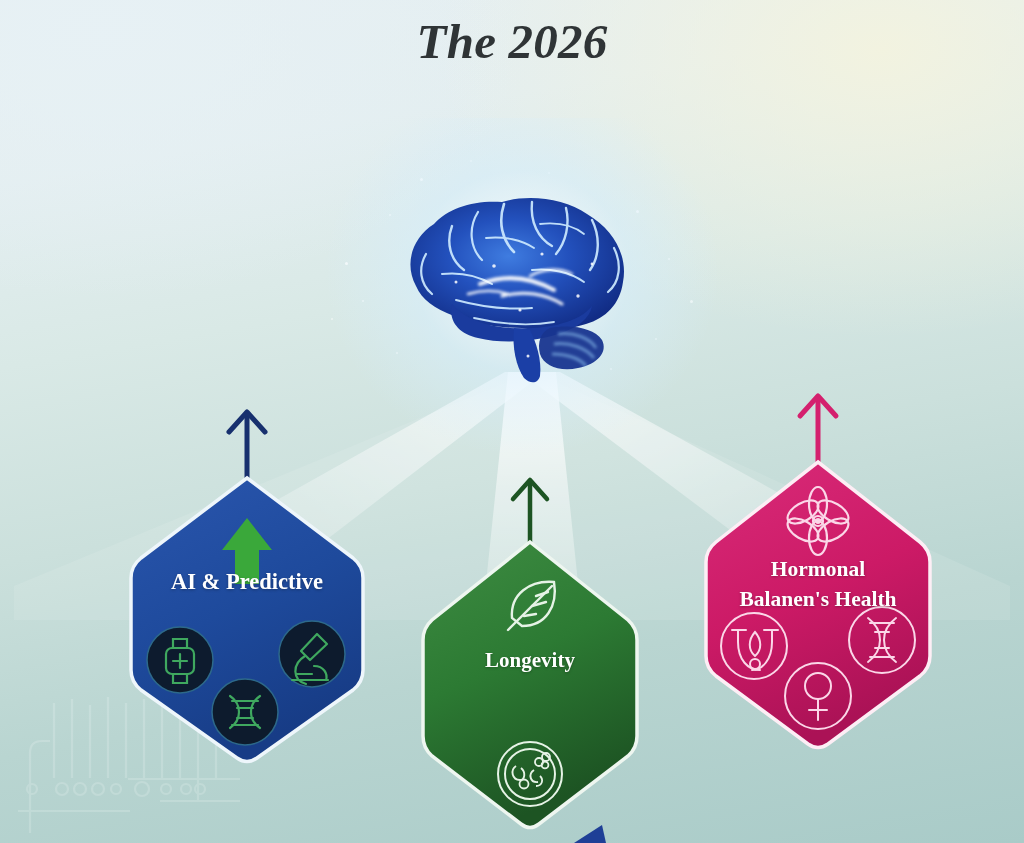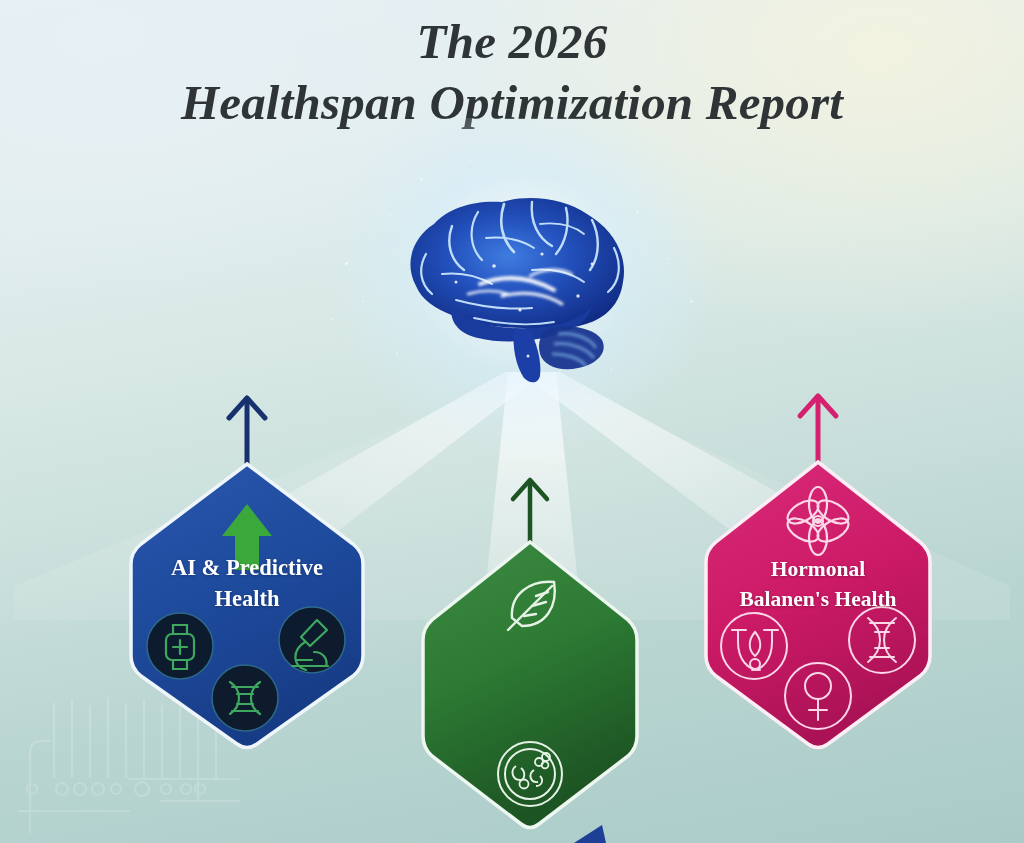--- a/index.html
+++ b/index.html
@@ -89,21 +89,21 @@
     left: 0; right: 0;
     text-align: center;
     color: #ffffff;
     font-weight: 700;
     text-shadow: 0 1px 3px rgba(0,0,0,.30);
     pointer-events: none;
   }
   .hexlabel span { display:block; }
 
   
-  #pillar-ai       { left: 120px; top: 384px; width: 254px; height: 376px; }
+  #pillar-ai       { left: 120px; top: 398px; width: 254px; height: 376px; }
   #pillar-ai .hexlabel { top: 168px; font-size: 22.5px; line-height: 31px; }
 
   
   #pillar-nutrition{ left: 412px; top: 468px; width: 236px; height: 375px; }
   #pillar-nutrition .hexlabel { top: 178px; font-size: 21px; line-height: 29px; }
 
   
   #pillar-hormonal { left: 696px; top: 384px; width: 244px; height: 376px; }
   #pillar-hormonal .hexlabel { top: 170px; font-size: 21.5px; line-height: 30px; }
 
@@ -190,21 +190,20 @@
       <circle cx="106" cy="106" r="5"></circle>
       <circle cx="132" cy="106" r="7"></circle>
       <circle cx="156" cy="106" r="5"></circle>
       <circle cx="176" cy="106" r="5"></circle>
       <circle cx="190" cy="106" r="5"></circle>
     </g>
   </svg>
 
   <div class="title">
     <span class="l1">The 2026</span>
-    <span class="l2">Healthspan Optimization Report</span>
   </div>
 
   <div class="brain-glow" style="left:322px;top:118px;"></div>
   <div class="brain-wrap">
     <svg width="280" height="215" viewBox="0 0 280 215">
       <defs>
         <radialGradient id="bg1" cx="46%" cy="44%" r="62%">
           <stop offset="0%" stop-color="#3f7ce0"></stop>
           <stop offset="45%" stop-color="#2351bd"></stop>
           <stop offset="100%" stop-color="#112c85"></stop>
@@ -341,21 +340,20 @@
           <path d="M140 298 C128 306 128 322 140 330"></path>
           <line x1="112" y1="303" x2="138" y2="303"></line>
           <line x1="117" y1="310" x2="133" y2="310"></line>
           <line x1="117" y1="320" x2="133" y2="320"></line>
           <line x1="112" y1="327" x2="138" y2="327"></line>
         </g>
       </g>
     </svg>
     <div class="hexlabel">
       <span>AI &amp; Predictive</span>
-      <span>Health</span>
     </div>
   </div>
 
   <div class="pillar" id="pillar-nutrition">
     <svg class="hexwrap" width="236" height="375" viewBox="0 0 236 375">
       <defs>
         <linearGradient id="gGreen" x1="0" y1="0" x2="0.35" y2="1">
           <stop offset="0%" stop-color="#3e8c42"></stop>
           <stop offset="50%" stop-color="#2c7a33"></stop>
           <stop offset="100%" stop-color="#1d5423"></stop>
@@ -393,20 +391,21 @@
         <path d="M104 298 C98 302 100 312 108 312 C113 312 114 304 109 300" stroke-width="1.9"></path>
         <path d="M122 302 C116 306 118 315 126 314" stroke-width="1.9"></path>
         <circle cx="112" cy="316" r="4.5" stroke-width="1.8"></circle>
         <circle cx="127" cy="294" r="4" stroke-width="1.8"></circle>
         <circle cx="134" cy="289" r="4" stroke-width="1.8"></circle>
         <circle cx="133" cy="297" r="3.4" stroke-width="1.8"></circle>
         <path d="M124 318 C130 318 132 312 128 308" stroke-width="1.8"></path>
       </g>
     </svg>
     <div class="hexlabel">
+      <span>Longevity</span>
     </div>
   </div>
 
   <div class="pillar" id="pillar-hormonal">
     <svg class="hexwrap" width="244" height="376" viewBox="0 0 244 376">
       <defs>
         <linearGradient id="gPink" x1="0" y1="0" x2="0.35" y2="1">
           <stop offset="0%" stop-color="#d92b79"></stop>
           <stop offset="55%" stop-color="#cc1a66"></stop>
           <stop offset="100%" stop-color="#ab1256"></stop>

